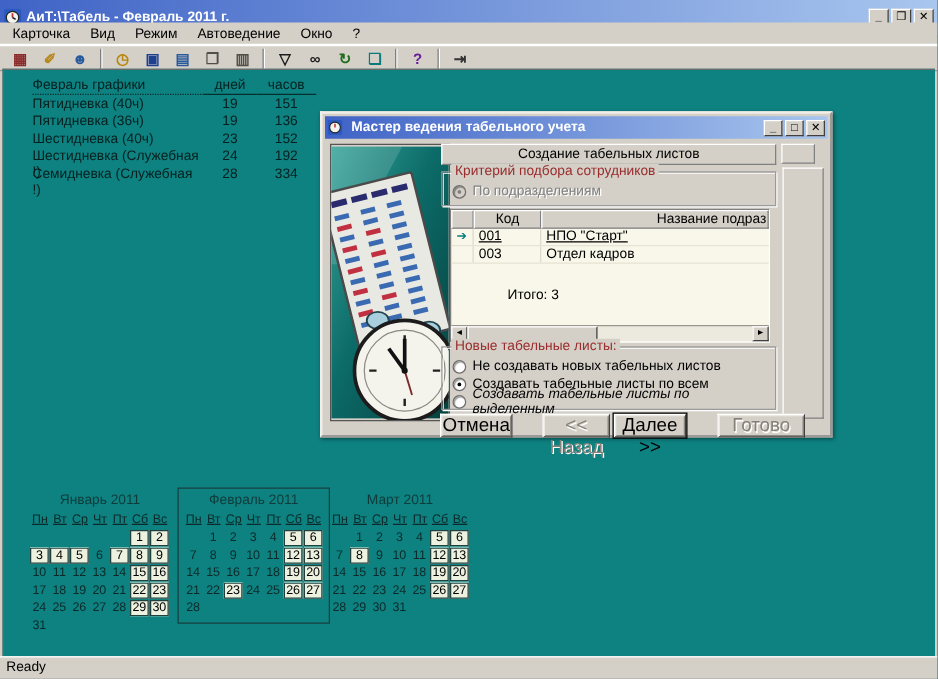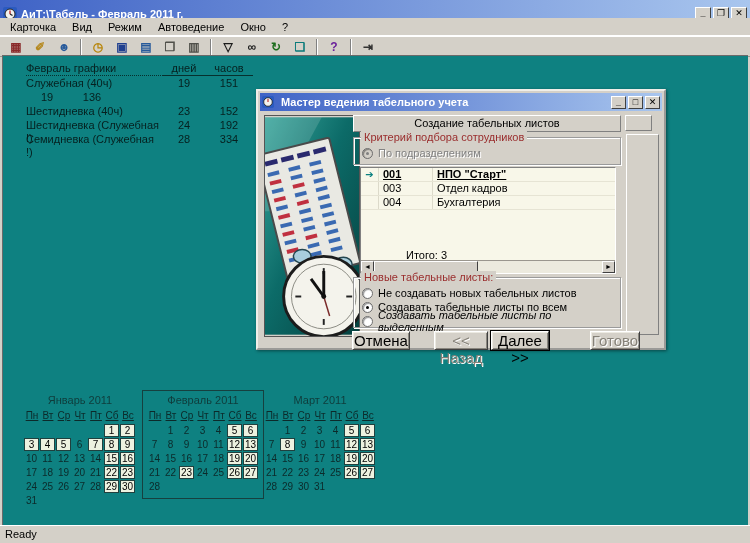--- a/index.html
+++ b/index.html
@@ -73,36 +73,36 @@
     border:1px solid;border-color:#808080 #fff #fff #808080;}
   .dt-header{display:flex;height:15px;}
   .dt-hcell{background:#d4d0c8;border:1px solid;border-color:#fff #808080 #808080 #fff;
     line-height:12px;overflow:hidden;white-space:nowrap;}
   .w0{width:18px;flex:none;} .w1{width:54px;flex:none;} .w2{flex:1;min-width:0;}
   .dt-hcell.w1{text-align:center;} .dt-hcell.w2{text-align:right;padding-right:1px;}
   .dt-row{display:flex;height:14px;line-height:13px;border-bottom:1px solid #e6e4d4;}
   .dt-row .w0{text-align:center;border-right:1px solid #dcdaca;color:#0a8080;font-weight:bold;font-size:10px;}
   .dt-row .w1{padding-left:4px;border-right:1px solid #dcdaca;}
   .dt-row .w2{padding-left:4px;overflow:hidden;white-space:nowrap;}
-  .dt-row.selected .cell-text{text-decoration:underline;font-weight:bold;}
-  .dt-total{position:absolute;left:45px;bottom:12px;}
+  .dt-row.selected .cell-text{text-decoration:underline;}
+  .dt-total{position:absolute;left:45px;bottom:31px;}
   .dt-scroll{position:absolute;left:0;bottom:0;width:100%;height:13px;display:flex;
     background:#eceade;border-top:1px solid #9a968e;}
   .sb-btn{width:13px;height:12px;background:#d4d0c8;border:1px solid;border-color:#fff #404040 #404040 #fff;
     font-size:7px;line-height:10px;text-align:center;flex:none;padding:0;}
   .sb-thumb{width:104px;height:12px;background:#d4d0c8;border:1px solid;border-color:#fff #404040 #404040 #fff;flex:none;}
   .sb-track{flex:1;}
 
   
   .wz-btn{position:absolute;top:240px;height:19px;background:#d4d0c8;
     border:1px solid;border-color:#fff #404040 #404040 #fff;
     box-shadow:inset 1px 1px 0 #eceae2,inset -1px -1px 0 #8a877f;font-size:15px;padding:0;}
   .wz-btn.default{outline:1px solid #000;}
   .wz-btn.disabled{color:#858178;text-shadow:1px 1px 0 #fff;}
-  .wz-0{left:94px;width:58px;} .wz-1{left:176px;width:54px;} .wz-2{left:233px;width:58px;} .wz-3{left:332px;width:50px;}
+  .wz-0{left:94px;width:58px;} .wz-1{left:176px;width:54px;} .wz-2{left:233px;width:58px;} .wz-3{left:316px;width:70px;}
 
   
   .cal-month{position:absolute;top:334px;width:122px;padding:3px 3px 4px 3px;color:#0c2a2a;border:1px solid transparent;}
   .cal-month.current{border-color:#16403f;}
   .cal-0{left:16px;} .cal-1{left:139px;} .cal-2{left:256px;}
   .cal-title{text-align:center;height:13px;line-height:13px;color:#0f3c3b;}
   .cal-grid{display:grid;grid-template-columns:repeat(7,16px);grid-auto-rows:14px;margin-top:3px;justify-content:center;}
   .cal-dow{text-align:center;font-size:10px;text-decoration:underline;line-height:12px;}
   .cal-day{width:15px;height:13px;text-align:center;font-size:10px;line-height:13px;}
   .cal-day.hl{background:#edf2e0;box-shadow:0 0 0 1px #20403e inset;color:#000;line-height:13px;}
@@ -160,25 +160,26 @@
   <div class="client">
 
     <div class="schedules">
       <div class="sch-row sch-head">
         <span class="sch-name">Февраль графики</span>
         <span class="sch-days">дней</span>
         <span class="sch-hours">часов</span>
       </div>
       <div class="sch-body">
           <div class="sch-row">
-            <span class="sch-name">Служебная (40ч)</span>
+            <span class="sch-name">Пятидневка (40ч)</span>
             <span class="sch-days">19</span>
             <span class="sch-hours">151</span>
           </div>
           <div class="sch-row">
+            <span class="sch-name">Пятидневка (36ч)</span>
             <span class="sch-days">19</span>
             <span class="sch-hours">136</span>
           </div>
           <div class="sch-row">
             <span class="sch-name">Шестидневка (40ч)</span>
             <span class="sch-days">23</span>
             <span class="sch-hours">152</span>
           </div>
           <div class="sch-row">
             <span class="sch-name">Шестидневка (Служебная !)</span>
@@ -282,35 +283,35 @@
 
       <div class="grp grp1">
         <span class="grp-label">Критерий подбора сотрудников</span>
         <div class="radio-row disabled" style="left:8px;top:9px;">
           <span class="rb checked"></span>
           <span class="lbl">По подразделениям</span>
         </div>
       </div>
 
       <div class="dept-table">
+        <div class="dt-header">
+          <span class="dt-hcell w0"></span>
+          <span class="dt-hcell w1">Код</span>
+          <span class="dt-hcell w2">Название подраз</span>
+        </div>
         <div class="dt-body">
             <div class="dt-row selected">
               <span class="w0">➔</span>
               <span class="w1"><span class="cell-text">001</span></span>
               <span class="w2"><span class="cell-text">НПО "Старт"</span></span>
             </div>
             <div class="dt-row">
               <span class="w0"></span>
               <span class="w1"><span class="cell-text">003</span></span>
               <span class="w2"><span class="cell-text">Отдел кадров</span></span>
-            </div>
-            <div class="dt-row">
-              <span class="w0"></span>
-              <span class="w1"><span class="cell-text">004</span></span>
-              <span class="w2"><span class="cell-text">Бухгалтерия</span></span>
             </div>
           </div>
         <div class="dt-total">Итого: 3</div>
         <div class="dt-scroll">
           <span class="sb-btn">◄</span>
           <span class="sb-thumb"></span>
           <span class="sb-track"></span>
           <span class="sb-btn">►</span>
         </div>
       </div>

